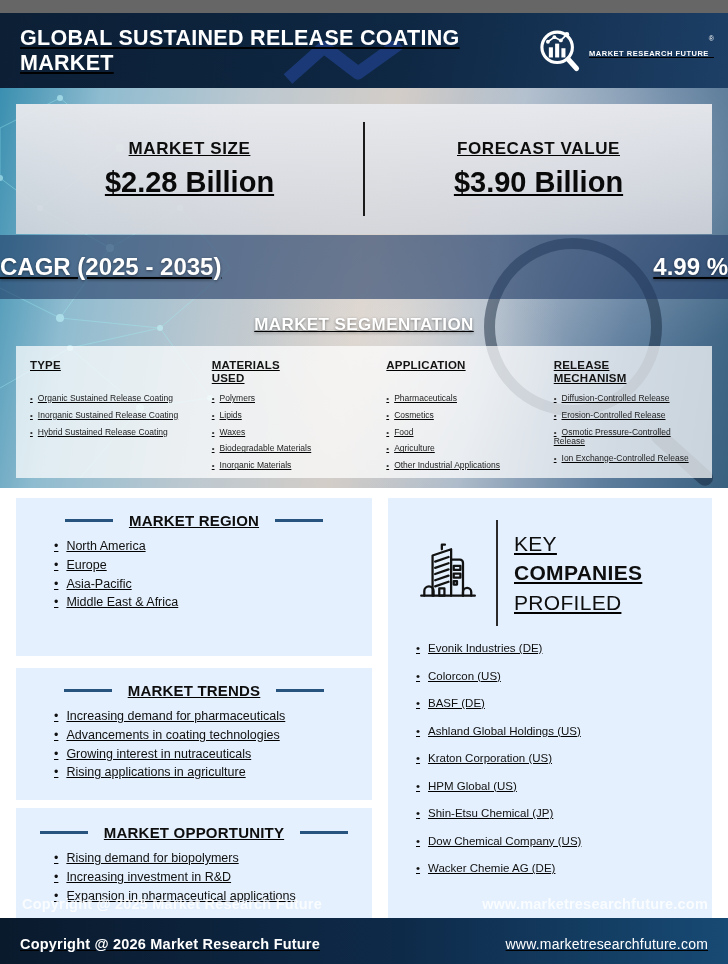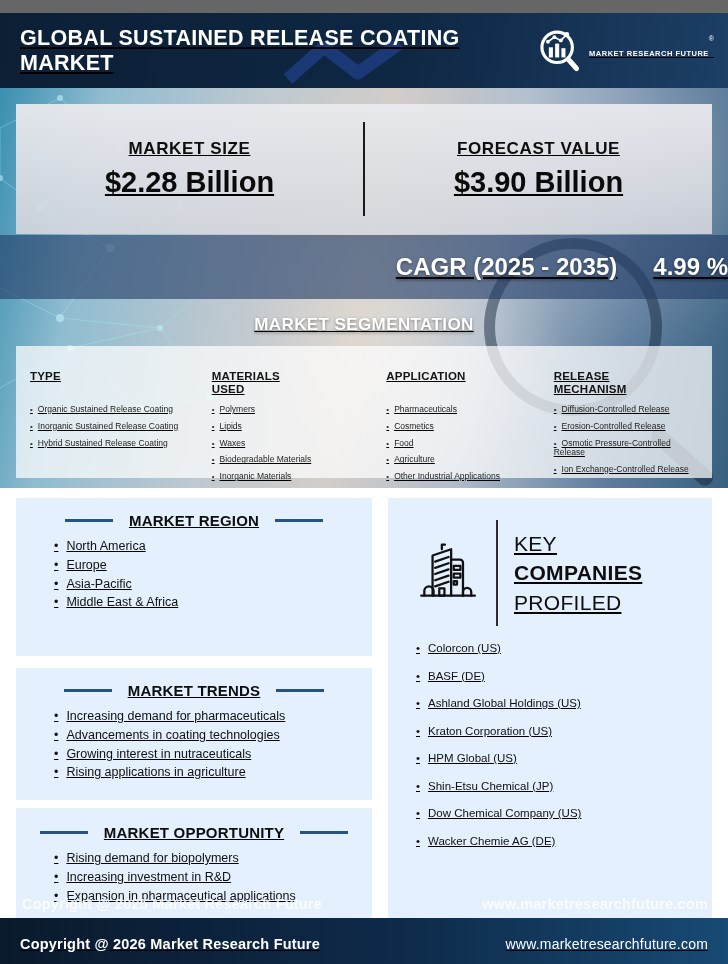--- a/index.html
+++ b/index.html
@@ -25,26 +25,26 @@
   .magnifier { position:absolute; right:66px; top:150px; width:178px; height:178px; border-radius:50%; border:11px solid rgba(24,42,64,.5); }
   .magnifier-handle { position:absolute; right:38px; top:330px; width:16px; height:78px; background:rgba(24,42,64,.55); transform:rotate(-48deg); border-radius:8px; }
   .pen { position:absolute; right:-8px; top:356px; width:9px; height:110px; background:#23252b; transform:rotate(38deg); }
 
   .stat-panel { position:relative; z-index:2; margin:16px 16px 0; height:130px; background:linear-gradient(180deg, rgba(233,234,238,.95), rgba(213,215,221,.88)); display:flex; align-items:center; }
   .stat-half { flex:1; text-align:center; }
   .stat-label { font-size:17px; font-weight:bold; color:#0d0d0d; letter-spacing:.6px; }
   .stat-value { font-size:29px; font-weight:bold; color:#0a0a0a; margin-top:7px; }
   .stat-divider { width:2px; height:94px; background:#1a1a1a; }
 
-  .cagr-band { position:relative; z-index:2; margin-top:1px; height:64px; background:rgba(35,62,104,.62); display:flex; align-items:center; justify-content:flex-end; gap:36px; }
+  .cagr-band { position:relative; z-index:2; margin-top:1px; height:64px; background:rgba(35,62,104,.62); display:flex; align-items:center; justify-content:space-between; }
   .cagr-label, .cagr-value { color:#fff; font-size:24px; font-weight:bold; text-shadow:0 1px 3px rgba(0,0,0,.45); }
 
   .seg-title { position:relative; z-index:2; margin-top:16px; text-align:center; color:#fff; font-size:17px; font-weight:bold; letter-spacing:.4px; text-shadow:0 1px 3px rgba(0,0,0,.45); }
 
-  .seg-panel { position:relative; z-index:2; margin:11px 16px 0; height:132px; background:rgba(255,255,255,.72); padding:24px 12px 8px 14px; display:grid; grid-template-columns:1.1fr 1.05fr 1fr 1.02fr; column-gap:24px; }
+  .seg-panel { position:relative; z-index:2; margin:11px 16px 0; height:132px; background:rgba(255,255,255,.72); padding:13px 12px 8px 14px; display:grid; grid-template-columns:1.1fr 1.05fr 1fr 1.02fr; column-gap:24px; }
   .seg-col-heading { font-size:11.5px; font-weight:bold; color:#141414; letter-spacing:.2px; min-height:26px; margin-bottom:9px; line-height:1.1; max-width:100px; }
   .seg-list { list-style:none; }
   .seg-list li { font-size:8.5px; color:#1c1c1c; margin-bottom:7px; line-height:1.1; }
   .seg-list li::before { content:"•"; font-size:8px; margin-right:5px; color:#333; }
 
   
   .lower { position:relative; height:430px; background:#fff; padding:10px 16px 0; display:grid; grid-template-columns:356px 324px; column-gap:16px; }
   .left-col { display:flex; flex-direction:column; }
   .blue-panel { background:#e4f0fd; }
   .panel-region { height:158px; margin-bottom:12px; padding:14px 16px 0; }
@@ -257,20 +257,21 @@
           <path d="M7 54 H59"></path>
         </svg>
         <div class="comp-vrule"></div>
         <div class="comp-title">
           <div>KEY</div>
           <div class="bold">COMPANIES</div>
           <div>PROFILED</div>
         </div>
       </div>
       <ul class="comp-list">
+          <li>Evonik Industries (DE)</li>
           <li>Colorcon (US)</li>
           <li>BASF (DE)</li>
           <li>Ashland Global Holdings (US)</li>
           <li>Kraton Corporation (US)</li>
           <li>HPM Global (US)</li>
           <li>Shin-Etsu Chemical (JP)</li>
           <li>Dow Chemical Company (US)</li>
           <li>Wacker Chemie AG (DE)</li>
         </ul>
     </div>

